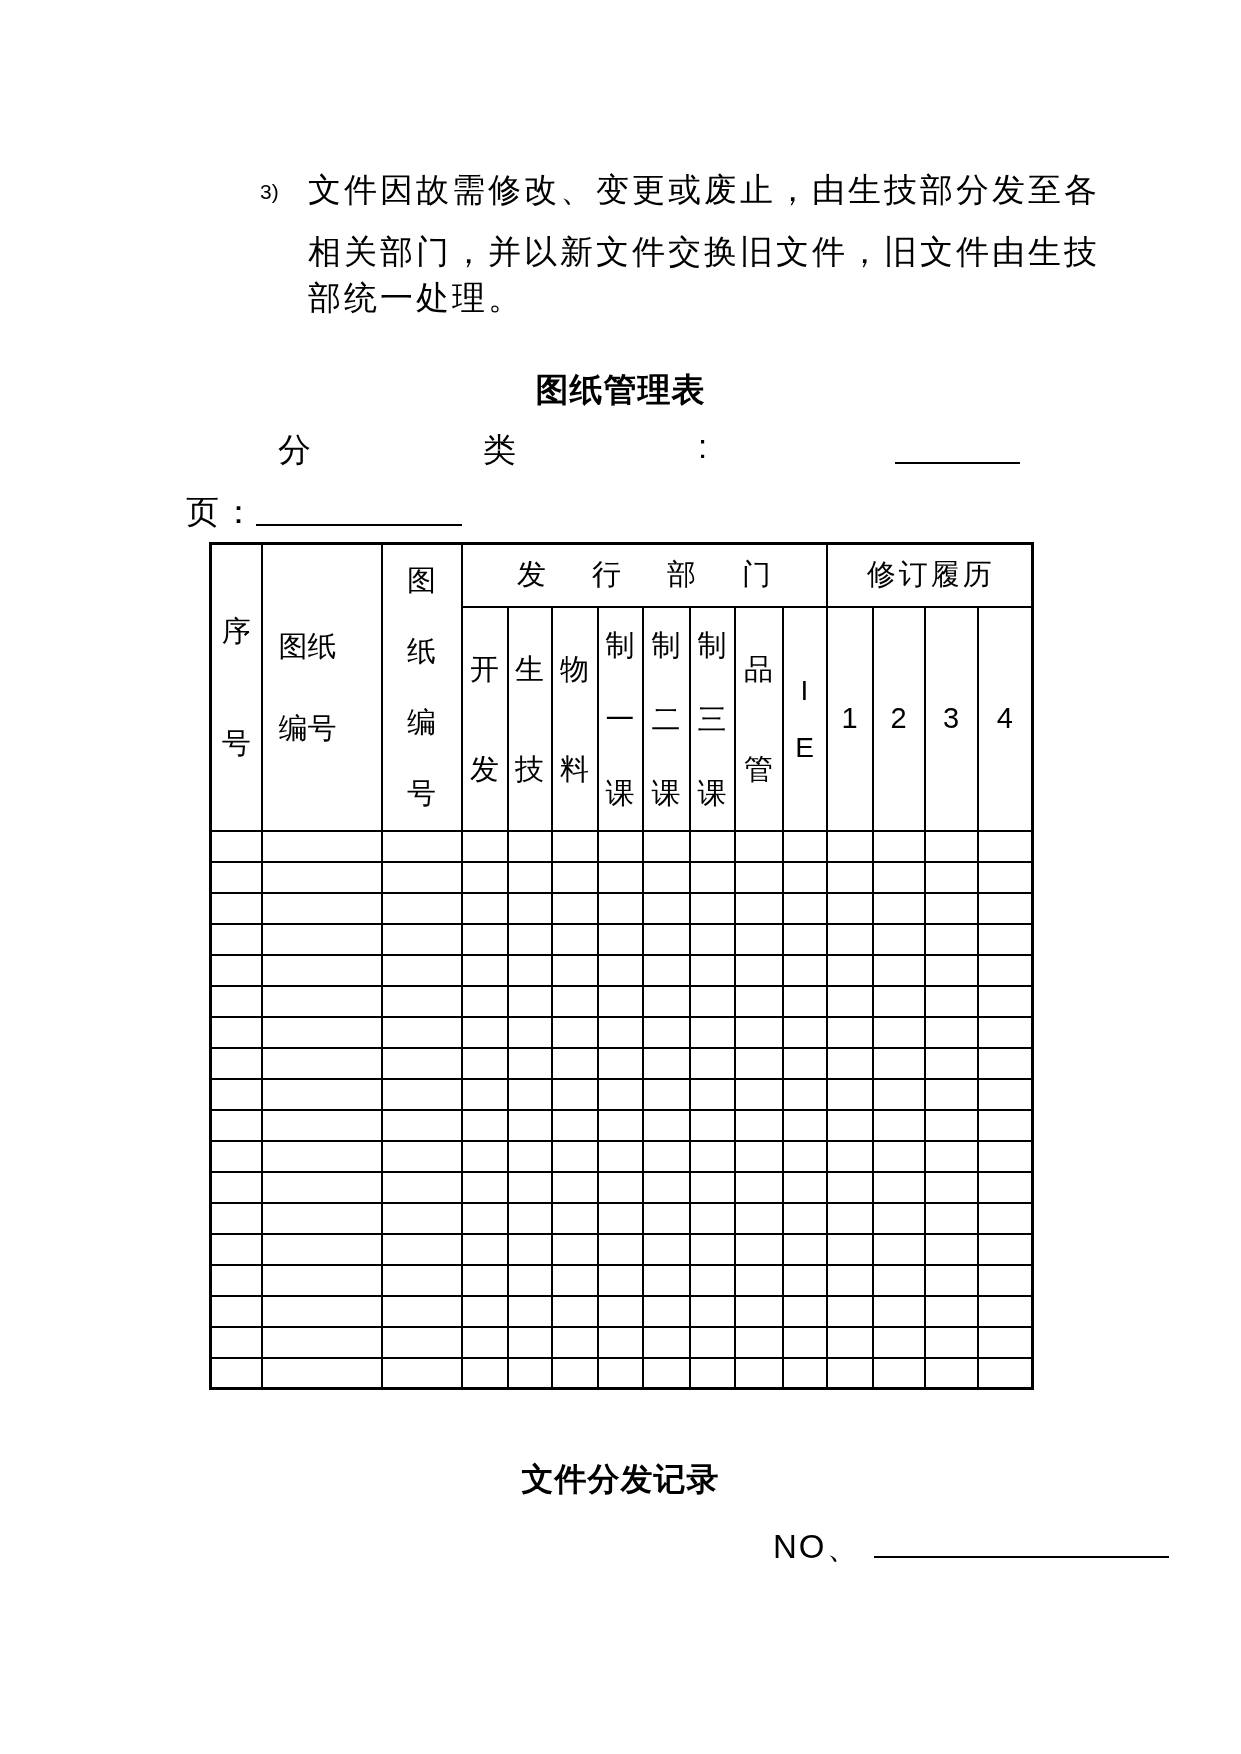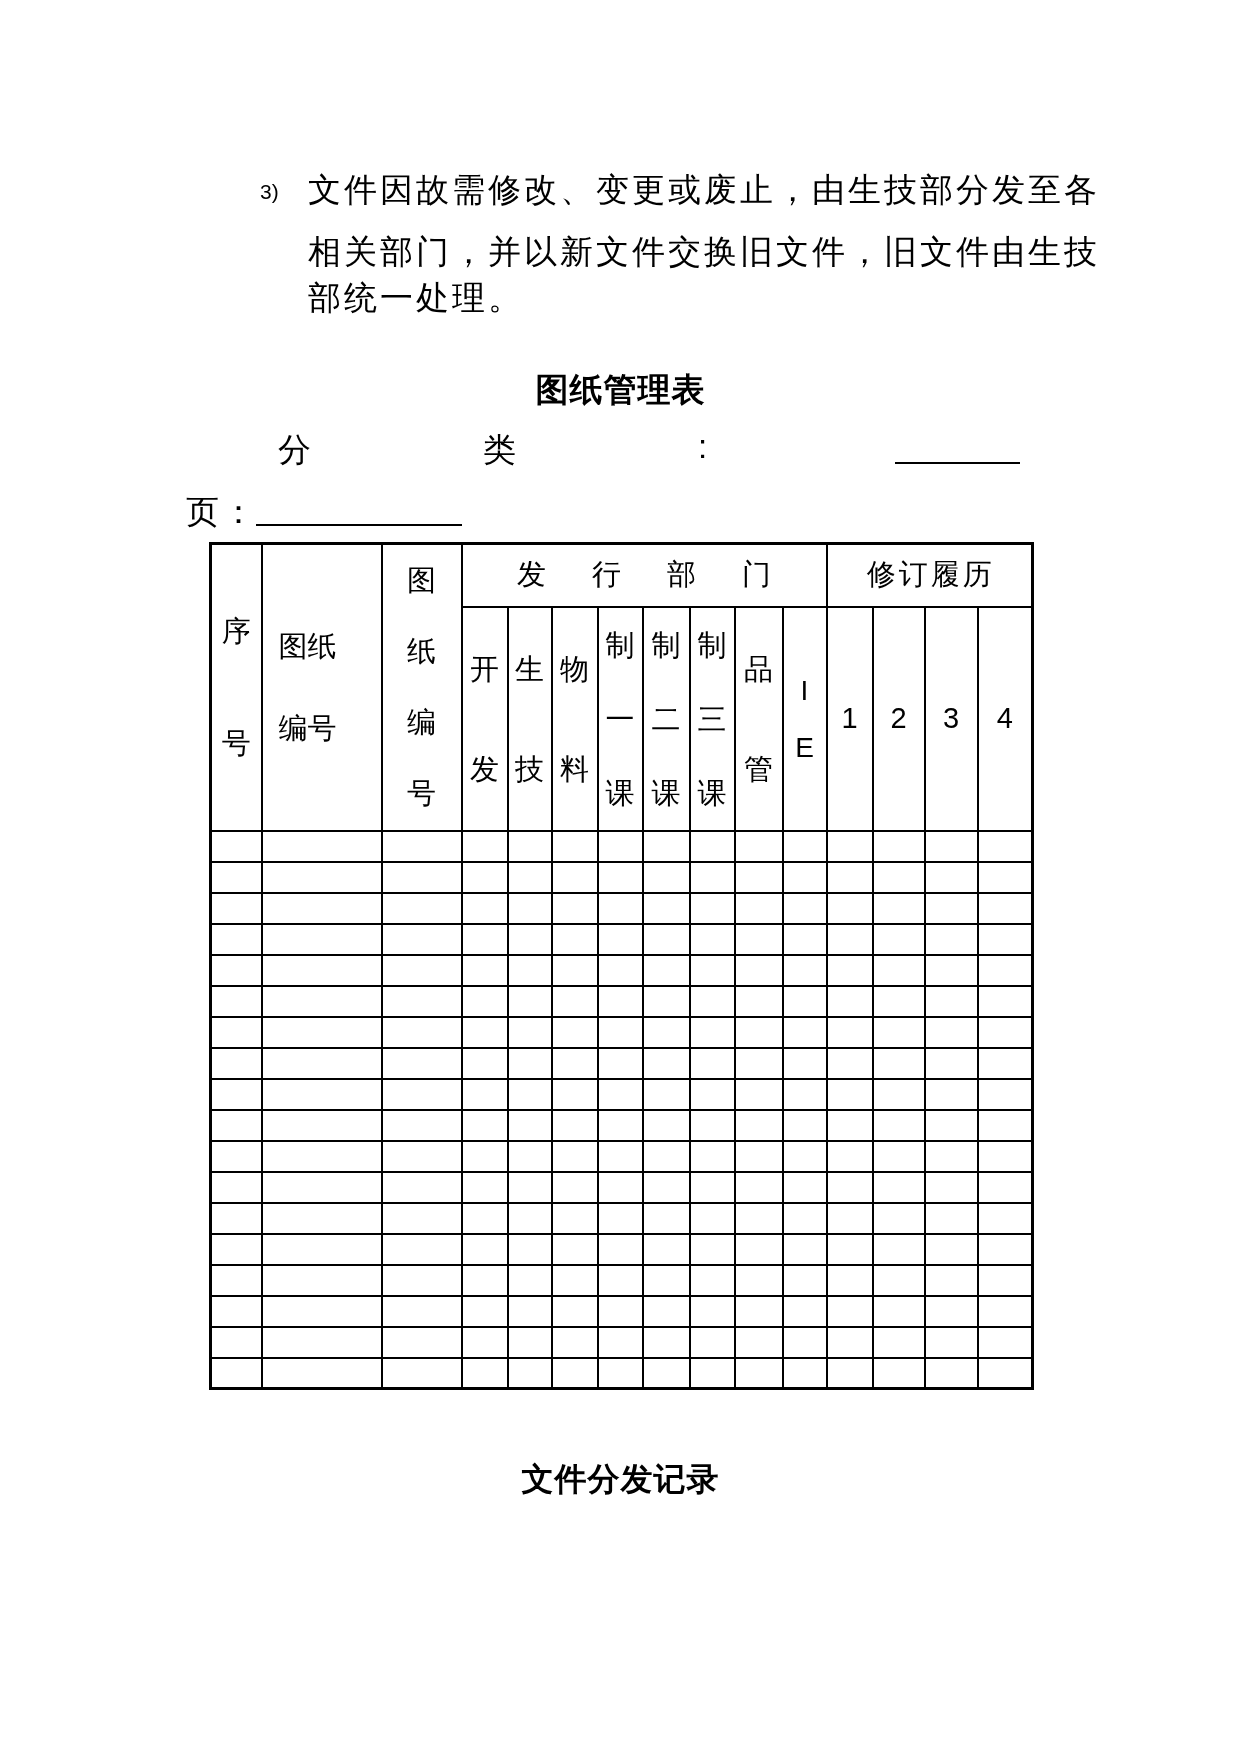--- a/index.html
+++ b/index.html
@@ -445,14 +445,17 @@
           <td></td>
           <td></td>
           <td></td>
           <td></td>
         </tr>
       </tbody>
   </table>
 
   <div class="abs doc-title" style="top:1458px; font-size:32px;">文件分发记录</div>
 
+  <div class="abs" style="left:773px; top:1524px; white-space:nowrap;">
+    <span class="body-line" style="letter-spacing:2px;">NO、</span><span class="blank" style="width:295px; height:34px; margin-left:12px;"></span>
+  </div>
 
 </div>
 
 </body></html>

